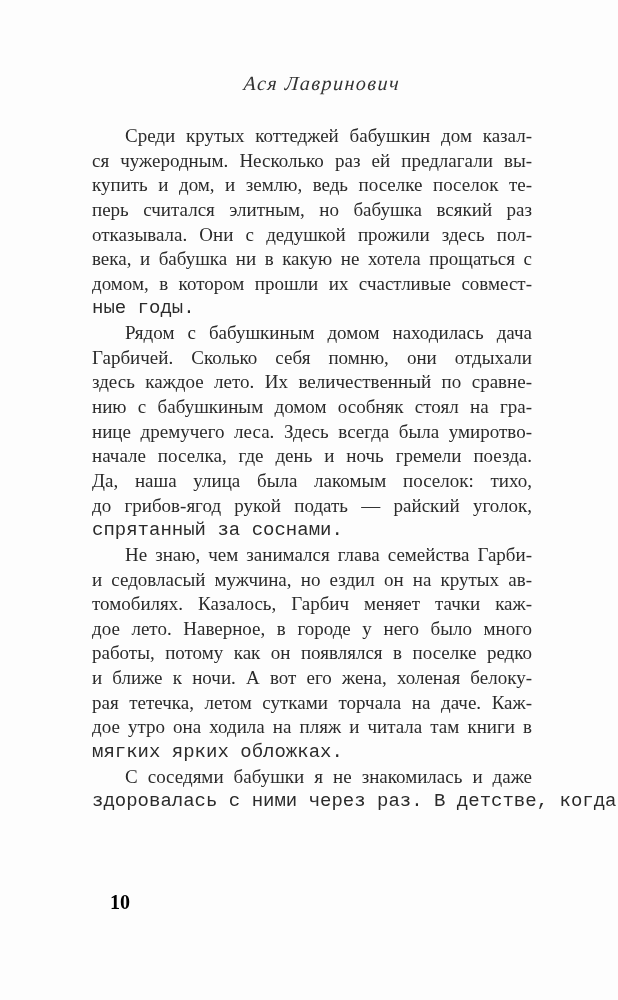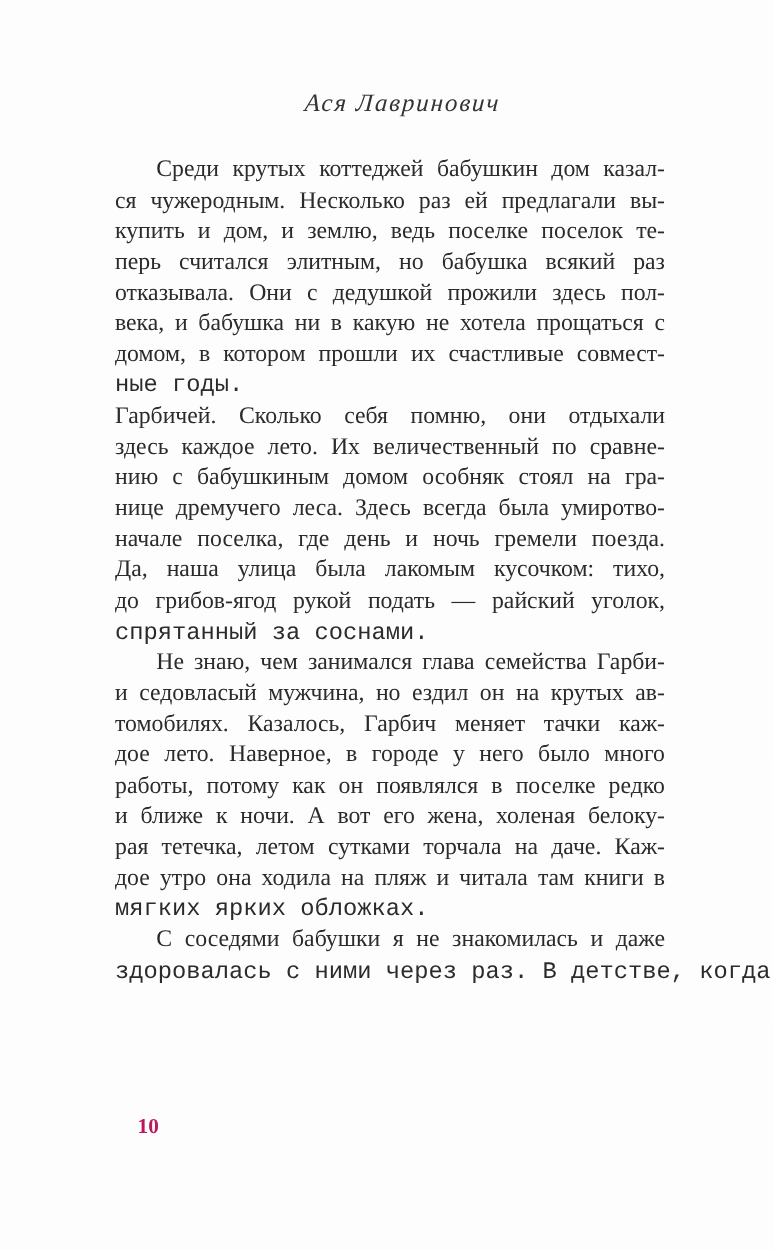--- a/index.html
+++ b/index.html
@@ -47,46 +47,47 @@
     text-indent: 33px;
   }
   .line.last {
     text-align-last: left;
     font-family: Liberation Mono, monospace;
   }
   .page-number {
     position: absolute;
     top: 891px;
     left: 110px;
-    font-size: 17px;
+    font-size: 20px;
     font-weight: bold;
-    color: #be185d;
+    color: #000000;
   }
 </style>
 </head>
 <body>
 
 <div class="page">
   <div class="running-header">Ася Лавринович</div>
 
   <div class="text-block">
       <div class="line first">Среди крутых коттеджей бабушкин дом казал-</div>
       <div class="line">ся чужеродным. Несколько раз ей предлагали вы-</div>
       <div class="line">купить и дом, и землю, ведь поселке поселок те-</div>
       <div class="line">перь считался элитным, но бабушка всякий раз</div>
       <div class="line">отказывала. Они с дедушкой прожили здесь пол-</div>
       <div class="line">века, и бабушка ни в какую не хотела прощаться с</div>
       <div class="line">домом, в котором прошли их счастливые совмест-</div>
       <div class="line last">ные годы.</div>
+      <div class="line first">Рядом с бабушкиным домом находилась дача</div>
       <div class="line">Гарбичей. Сколько себя помню, они отдыхали</div>
       <div class="line">здесь каждое лето. Их величественный по сравне-</div>
       <div class="line">нию с бабушкиным домом особняк стоял на гра-</div>
       <div class="line">нице дремучего леса. Здесь всегда была умиротво-</div>
       <div class="line">начале поселка, где день и ночь гремели поезда.</div>
-      <div class="line">Да, наша улица была лакомым кусочком: тихо,</div>
+      <div class="line">Да, наша улица была лакомым поселок: тихо,</div>
       <div class="line">до грибов-ягод рукой подать — райский уголок,</div>
       <div class="line last">спрятанный за соснами.</div>
       <div class="line first">Не знаю, чем занимался глава семейства Гарби-</div>
       <div class="line">и седовласый мужчина, но ездил он на крутых ав-</div>
       <div class="line">томобилях. Казалось, Гарбич меняет тачки каж-</div>
       <div class="line">дое лето. Наверное, в городе у него было много</div>
       <div class="line">работы, потому как он появлялся в поселке редко</div>
       <div class="line">и ближе к ночи. А вот его жена, холеная белоку-</div>
       <div class="line">рая тетечка, летом сутками торчала на даче. Каж-</div>
       <div class="line">дое утро она ходила на пляж и читала там книги в</div>

